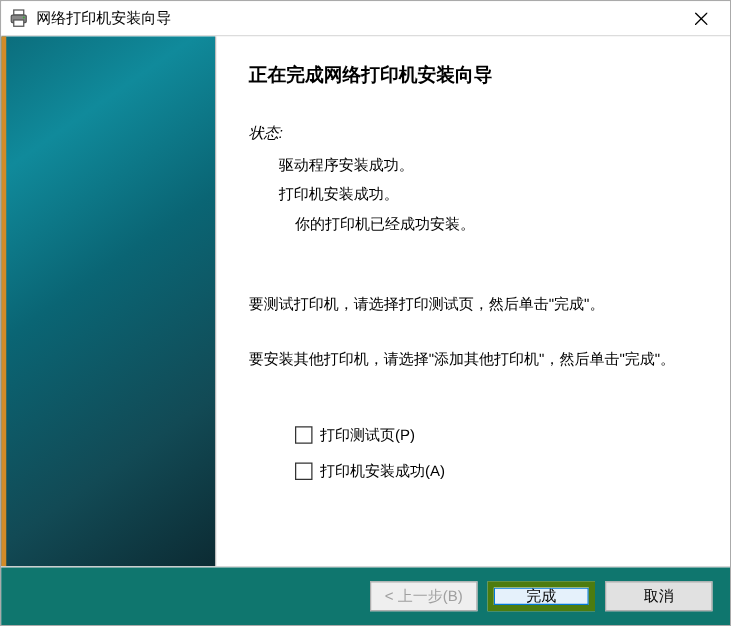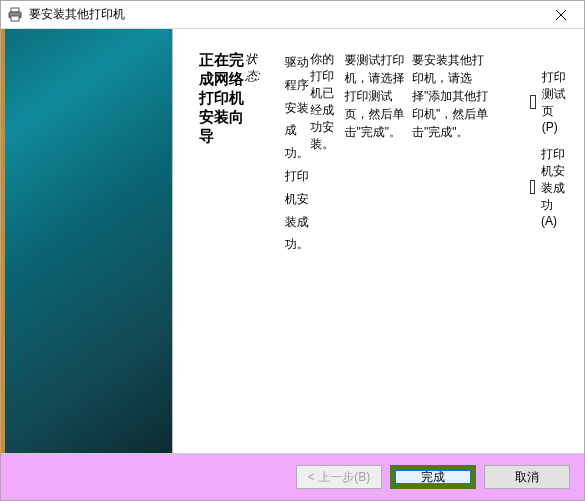--- a/index.html
+++ b/index.html
@@ -66,32 +66,32 @@
       position: absolute;
       top: 0; left: 0;
       width: 4px;
       height: 100%;
       background: #d38b28;
     }
     .main {
       flex: 1;
       padding: 22px 18px 18px 26px;
       display: flex;
-      flex-direction: row;
+      flex-direction: column;
       color: #000;
     }
     .heading {
       font-size: 15px;
       font-weight: bold;
       margin-bottom: 28px;
     }
     .status-label { margin-bottom: 6px; font-style: italic; }
     .status-lines { padding-left: 24px; margin-bottom: 4px; }
     .status-lines div { line-height: 1.9; }
-    .success-msg { margin-bottom: 46px; }
+    .success-msg { margin-bottom: 46px; margin-left: 37px; }
     .instr { margin-bottom: 26px; line-height: 1.5; }
     .checkbox-group { margin-top: 18px; padding-left: 6px; }
     .checkbox-row {
       display: flex;
       align-items: center;
       margin-bottom: 12px;
       cursor: pointer;
       margin-left: 31px;
     }
     .checkbox-box {
@@ -101,21 +101,21 @@
       margin-right: 6px;
       background: #fff;
     }
     .footer {
       height: 46px;
       display: flex;
       align-items: center;
       justify-content: flex-end;
       padding: 0 14px;
       gap: 8px;
-      background: #f0abfc;
+      background: #0f766e;
     }
     .btn {
       min-width: 86px;
       height: 24px;
       border: 1px solid #adadad;
       background: #e1e1e1;
       font-size: 12px;
       font-family: inherit;
       cursor: pointer;
       display: inline-flex;
@@ -139,21 +139,21 @@
 <div class="window">
   <div class="titlebar">
     <span class="titlebar-icon">
       <svg width="16" height="16" viewBox="0 0 16 16">
         <rect x="4" y="1" width="8" height="4" fill="#fff" stroke="#555" stroke-width="1"></rect>
         <rect x="2" y="5" width="12" height="6" rx="1" fill="#888" stroke="#555" stroke-width="1"></rect>
         <rect x="4" y="9" width="8" height="5" fill="#fff" stroke="#555" stroke-width="1"></rect>
         <circle cx="12" cy="7" r="0.8" fill="#3a3"></circle>
       </svg>
     </span>
-    <span class="titlebar-text">要安装其他打印机</span>
+    <span class="titlebar-text">网络打印机安装向导</span>
     <div class="close-btn">
       <svg width="10" height="10" viewBox="0 0 10 10">
         <line x1="0" y1="0" x2="10" y2="10" stroke="#000" stroke-width="1"></line>
         <line x1="10" y1="0" x2="0" y2="10" stroke="#000" stroke-width="1"></line>
       </svg>
     </div>
   </div>
 
   <div class="content">
     <div class="sidebar"></div>

